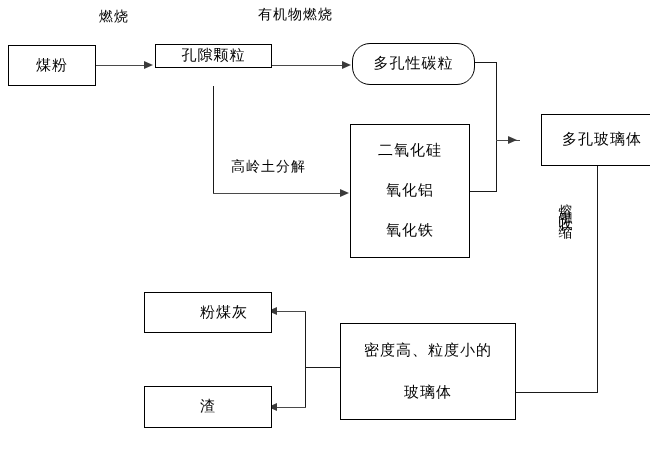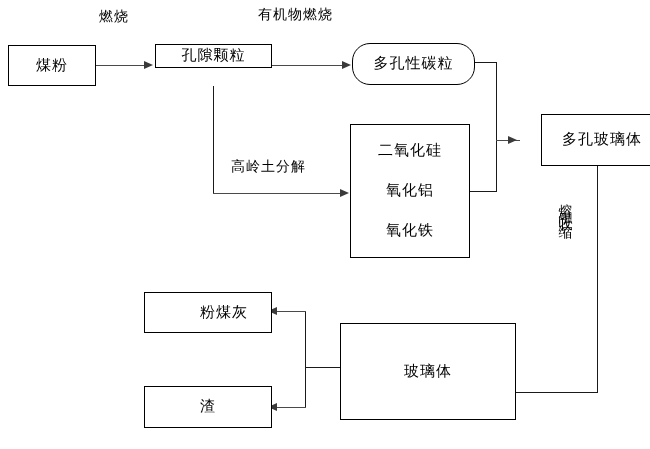--- a/index.html
+++ b/index.html
@@ -135,20 +135,21 @@
     <span class="line-txt">二氧化硅</span>
     <span class="line-txt">氧化铝</span>
     <span class="line-txt">氧化铁</span>
   </div>
 
   <div class="node" style="left:541px; top:114px; width:122px; height:52px;">
     <span class="line-txt">多孔玻璃体</span>
   </div>
 
   <div class="node multi" style="left:340px; top:323px; width:176px; height:97px;">
+    <span class="line-txt">密度高、粒度小的</span>
     <span class="line-txt">玻璃体</span>
   </div>
 
   <div class="node" style="left:144px; top:292px; width:128px; height:41px;padding-left:32px;">
     <span class="line-txt">粉煤灰</span>
   </div>
 
   <div class="node" style="left:144px; top:386px; width:128px; height:42px;">
     <span class="line-txt">渣</span>
   </div>

